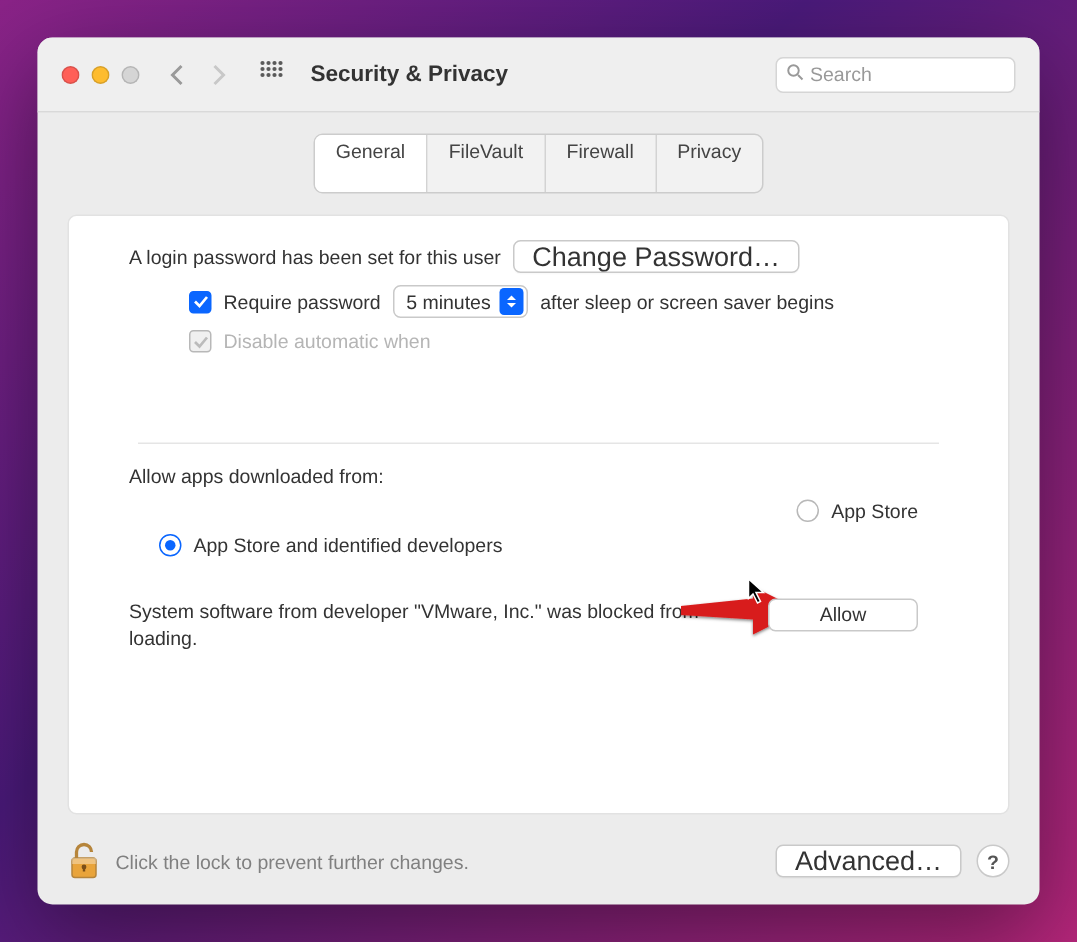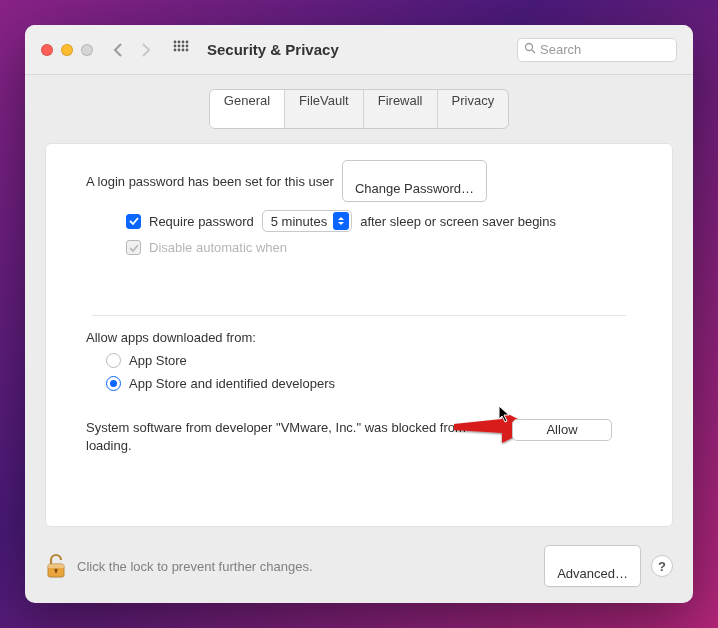--- a/index.html
+++ b/index.html
@@ -52,21 +52,21 @@
   .seg .seg-item:last-child{border-right:0;}
   .seg .seg-item.active { background:#fff; }
   .panel {
     margin: 6px 20px 10px; background:#fff; border:1px solid #e2e2e2;
     border-radius:6px; padding: 16px 60px 18px 60px;
     flex: 1;
   }
   .row { display:flex; align-items:center; gap:8px; margin-bottom:8px;}
   .btn {
     background:#fff; border:1px solid #c9c9c9; border-radius:5px;
-    padding: 20px 12px; font-size:13px; color:#333; height:22px; line-height:16px;
+    padding: 2px 12px; font-size:18px; color:#333; height:22px; line-height:16px;
     box-shadow: 0 1px 0 rgba(0,0,0,.02);
   }
   .btn.disabled { color:#b5b5b5; }
   .select {
     display:inline-flex; align-items:center; gap:6px;
     background:#fff; border:1px solid #c9c9c9; border-radius:5px;
     padding: 0 2px 0 8px; height:22px; font-size:13px;
   }
   .select .stepper {
     width:16px; height:18px; background:#0a66ff; border-radius:3px;
@@ -207,21 +207,21 @@
         <svg viewBox="0 0 10 10">
             <polyline points="1,5 4,8 9,2" fill="none" stroke="#bbb" stroke-width="1.8"></polyline>
           </svg>
       </span>
       <span class="muted">Disable automatic when</span>
     </div>
 
     <hr class="hr">
 
     <div class="section-label" style="margin-left:-20px;">Allow apps downloaded from:</div>
-    <div class="row" style="margin-left:0;">
+    <div class="row" style="margin-left:0;justify-content:flex-end;">
       <span class="radio"></span>
       <span>App Store</span>
     </div>
     <div class="row" style="margin-left:0;">
       <span class="radio checked"></span>
       <span>App Store and identified developers</span>
     </div>
 
     <div class="block-row" style="margin-left:-20px;">
       <div class="block-text">System software from developer "VMware, Inc." was blocked from loading.</div>

